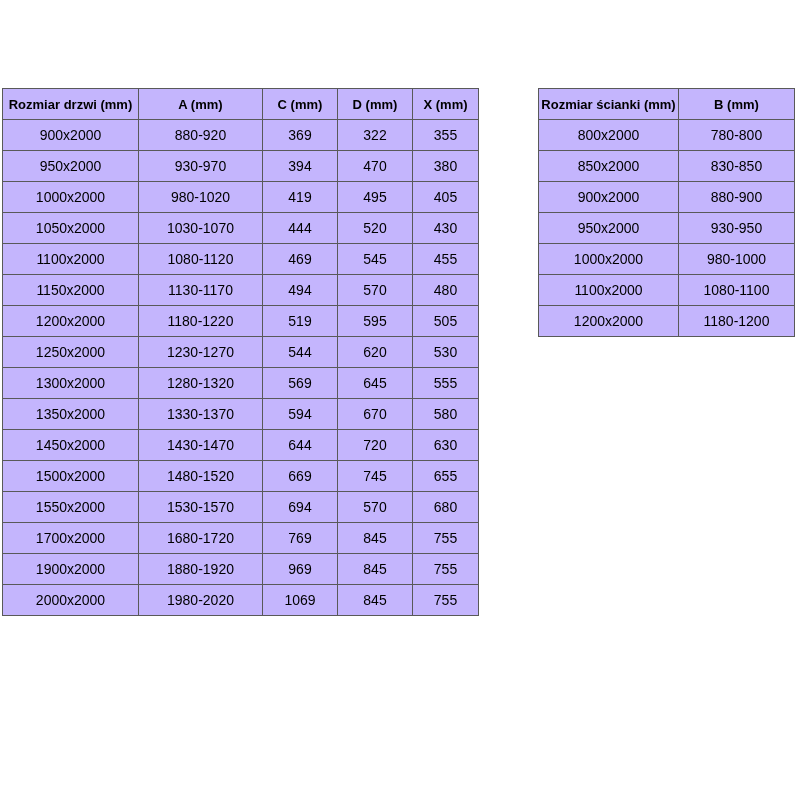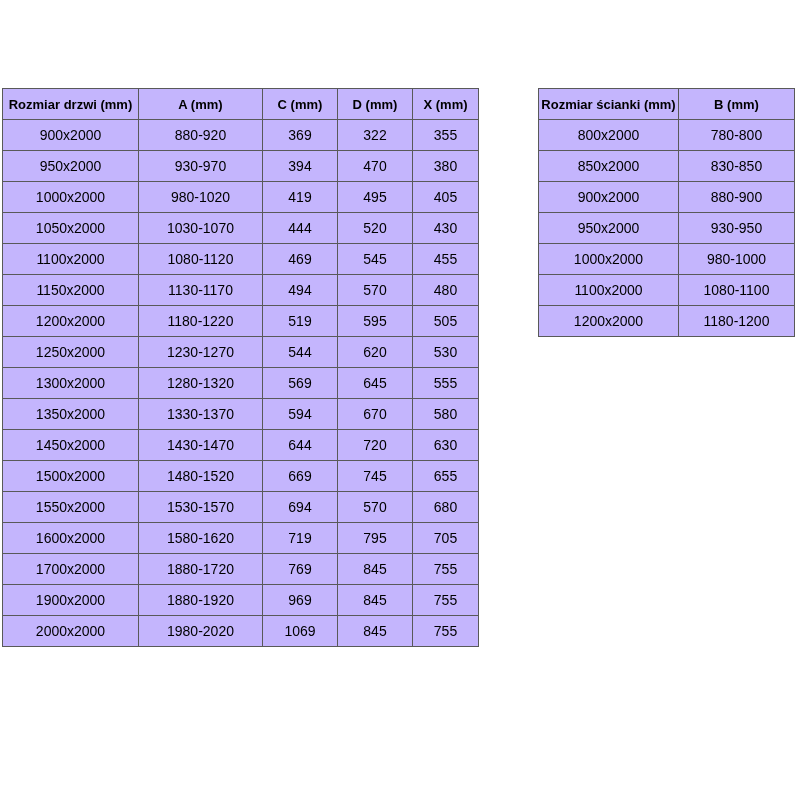--- a/index.html
+++ b/index.html
@@ -155,29 +155,22 @@
         <td>655</td>
       </tr>
       <tr>
         <td>1550x2000</td>
         <td>1530-1570</td>
         <td>694</td>
         <td>570</td>
         <td>680</td>
       </tr>
       <tr>
-        <td>1600x2000</td>
-        <td>1580-1620</td>
-        <td>719</td>
-        <td>795</td>
-        <td>705</td>
-      </tr>
-      <tr>
         <td>1700x2000</td>
-        <td>1880-1720</td>
+        <td>1680-1720</td>
         <td>769</td>
         <td>845</td>
         <td>755</td>
       </tr>
       <tr>
         <td>1900x2000</td>
         <td>1880-1920</td>
         <td>969</td>
         <td>845</td>
         <td>755</td>

